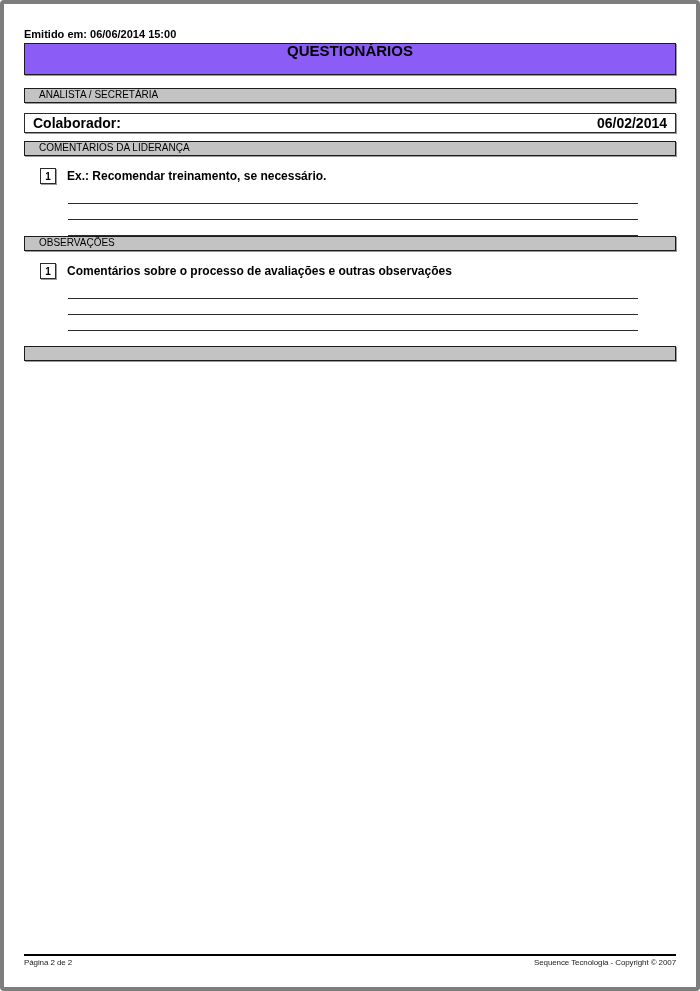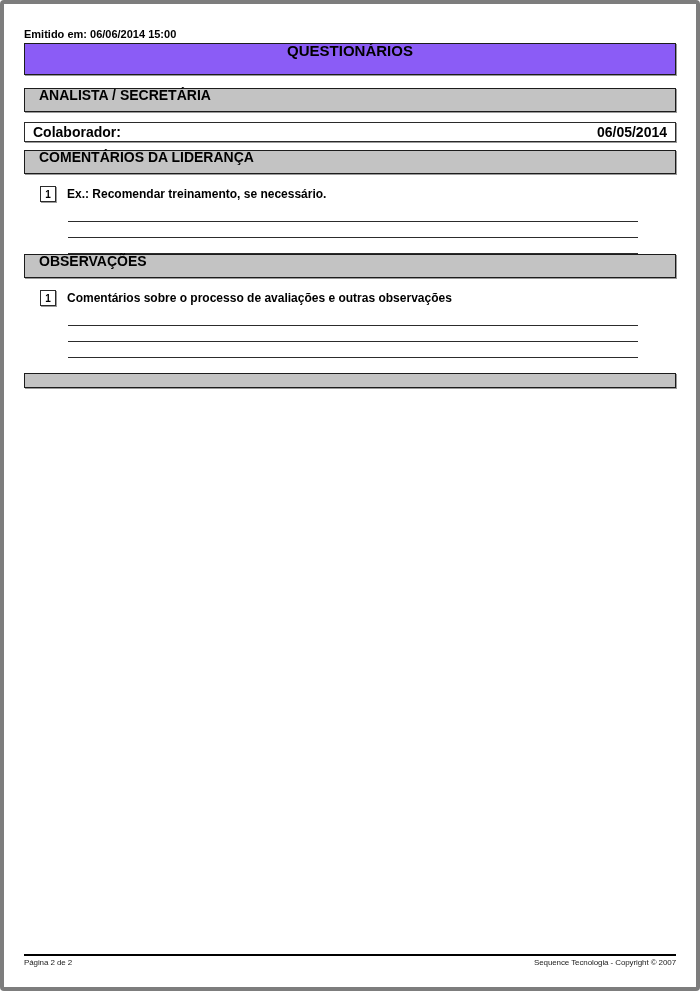--- a/index.html
+++ b/index.html
@@ -13,22 +13,22 @@
   .emitted { margin-top:24px; font-size:11px; font-weight:bold; color:#000; }
   .emitted .val { font-weight:bold; }
 
   .title-bar {
     margin-top:3px; height:32px; background:#8b5cf6; border:1.5px solid #1c1c1c;
     text-align:center; font-size:15px; font-weight:bold; line-height:13px; color:#000;
     box-shadow:1px 1px 0 #9a9a9a;
   }
 
   .section-bar {
-    height:24px; background:#c3c3c3; border:1.5px solid #1c1c1c;
-    font-size:14px; font-weight:bold; line-height:12px; color:#000;
+    height:15px; background:#c3c3c3; border:1.5px solid #1c1c1c;
+    font-size:10px; font-weight:normal; line-height:12px; color:#000;
     padding-left:14px; box-shadow:1px 1px 0 #9a9a9a;
   }
 
   .model-box {
     border:1.5px solid #2a2a2a; border-top:none; height:61px;
     padding:4px 12px; font-size:11px; font-weight:bold; color:#000;
     box-shadow:1px 1px 0 #9a9a9a;
   }
   .model-row { line-height:16px; }
   .model-row .value { margin-left:22px; font-weight:bold; }
@@ -79,21 +79,21 @@
     </div>
 
     <div class="title-bar">QUESTIONÁRIOS</div>
 
     <div class="gap13">
       <div class="section-bar">ANALISTA / SECRETÁRIA</div>
     </div>
 
     <div class="colab-box">
       <span>Colaborador:</span>
-      <span>06/05/2014</span>
+      <span>06/02/2014</span>
     </div>
 
     <div class="gap8">
       <div class="section-bar">COMENTÁRIOS DA LIDERANÇA</div>
       <div class="item-row">
         <div class="num-box">1</div>
         <div class="item-text">Ex.: Recomendar treinamento, se necessário.</div>
       </div>
       <div class="answer-lines gap20">
         <div class="answer-line"></div>

